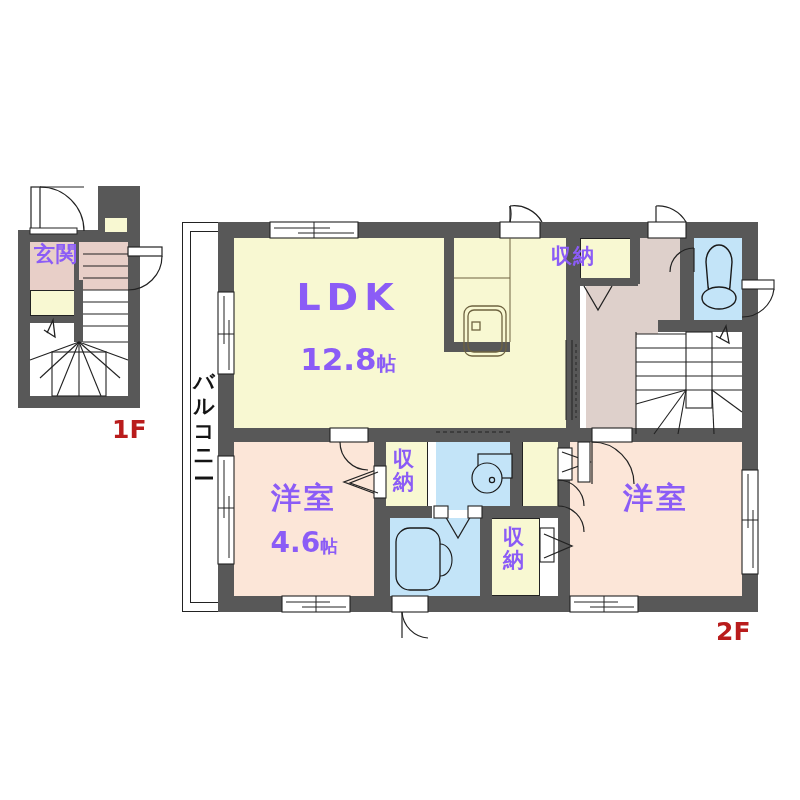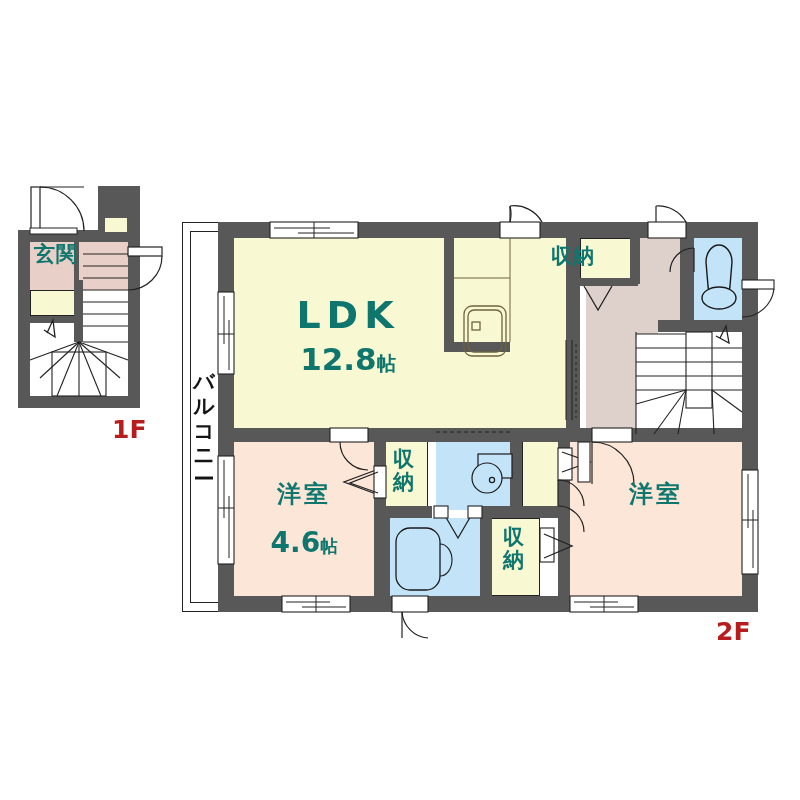--- a/index.html
+++ b/index.html
@@ -31,30 +31,30 @@
   }
   .outline {
     position: absolute;
     border: 1.5px solid #222222;
     box-sizing: border-box;
   }
 
   
   .roomlabel {
     position: absolute;
-    color: #0f766e;
+    color: #8b5cf6;
     font-weight: bold;
     text-align: center;
     white-space: nowrap;
     line-height: 1.05;
     letter-spacing: 1px;
   }
   .lbl-ldk      { font-size: 38px; letter-spacing: 6px; }
   .lbl-ldk-area { font-size: 31px; letter-spacing: 0px; }
-  .lbl-room     { font-size: 24px; letter-spacing: 3px; }
+  .lbl-room     { font-size: 30px; letter-spacing: 3px; }
   .lbl-area     { font-size: 28px; letter-spacing: 0px; }
   .lbl-sm       { font-size: 21px; letter-spacing: 1px; line-height: 1.12; }
   .lbl-genkan   { font-size: 21px; letter-spacing: 1px; line-height: 1.14; }
   .tatami       { font-size: 0.62em; letter-spacing: 0; }
 
   .floorlabel {
     position: absolute;
     color: #b91c1c;
     font-weight: bold;
     font-size: 25px;
@@ -447,21 +447,21 @@
       </g>
       <g stroke="#222" stroke-width="1" fill="none">
         <line x1="566" y1="340" x2="566" y2="420"></line>
         <line x1="572" y1="340" x2="572" y2="420"></line>
       </g>
       <g stroke="#222" stroke-width="0.9" fill="none" stroke-dasharray="3 3">
         <line x1="576" y1="344" x2="576" y2="418"></line>
       </g>
     </svg>
 
-    <div class="roomlabel lbl-ldk" style="left:278px;top:296px;width:140px;">
+    <div class="roomlabel lbl-ldk" style="left:278px;top:278px;width:140px;">
       <span>LDK</span>
     </div>
     <div class="roomlabel lbl-ldk-area" style="left:278px;top:343px;width:140px;">
       <span>12.8</span><span class="tatami">帖</span>
     </div>
 
     <div class="roomlabel lbl-room" style="left:244px;top:482px;width:120px;">
       <span>洋室</span>
     </div>
     <div class="roomlabel lbl-area" style="left:244px;top:528px;width:120px;">

